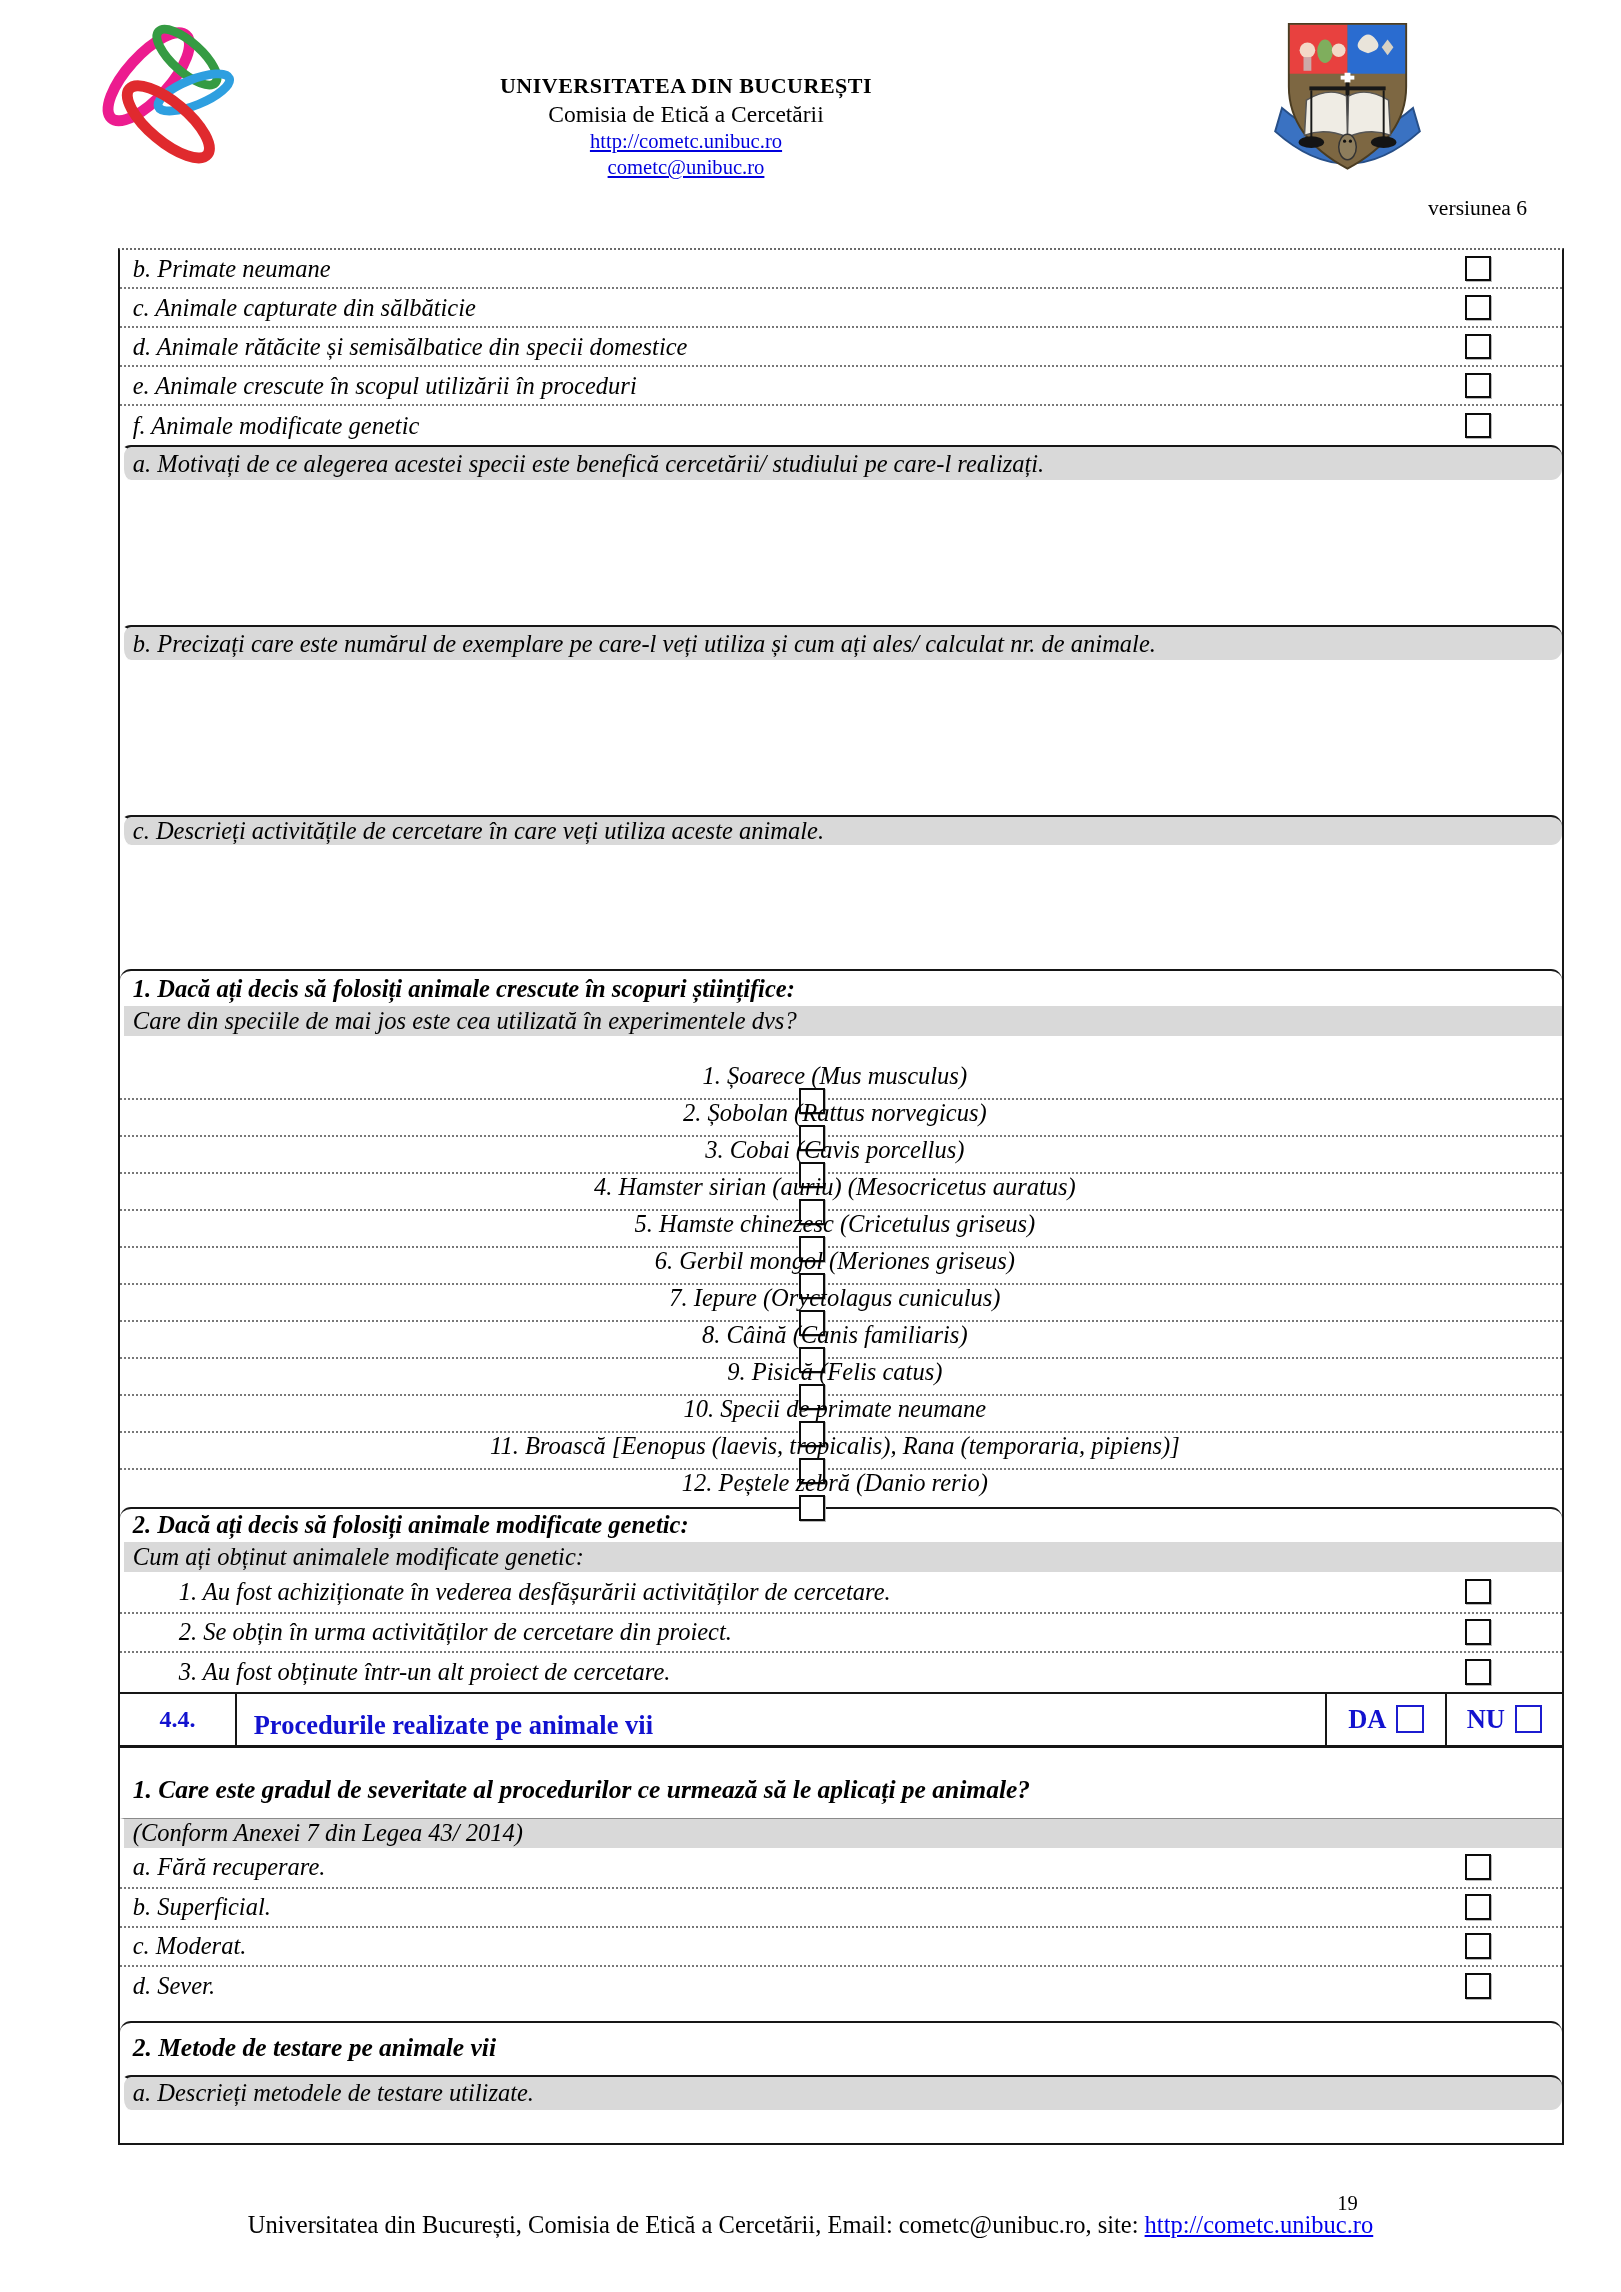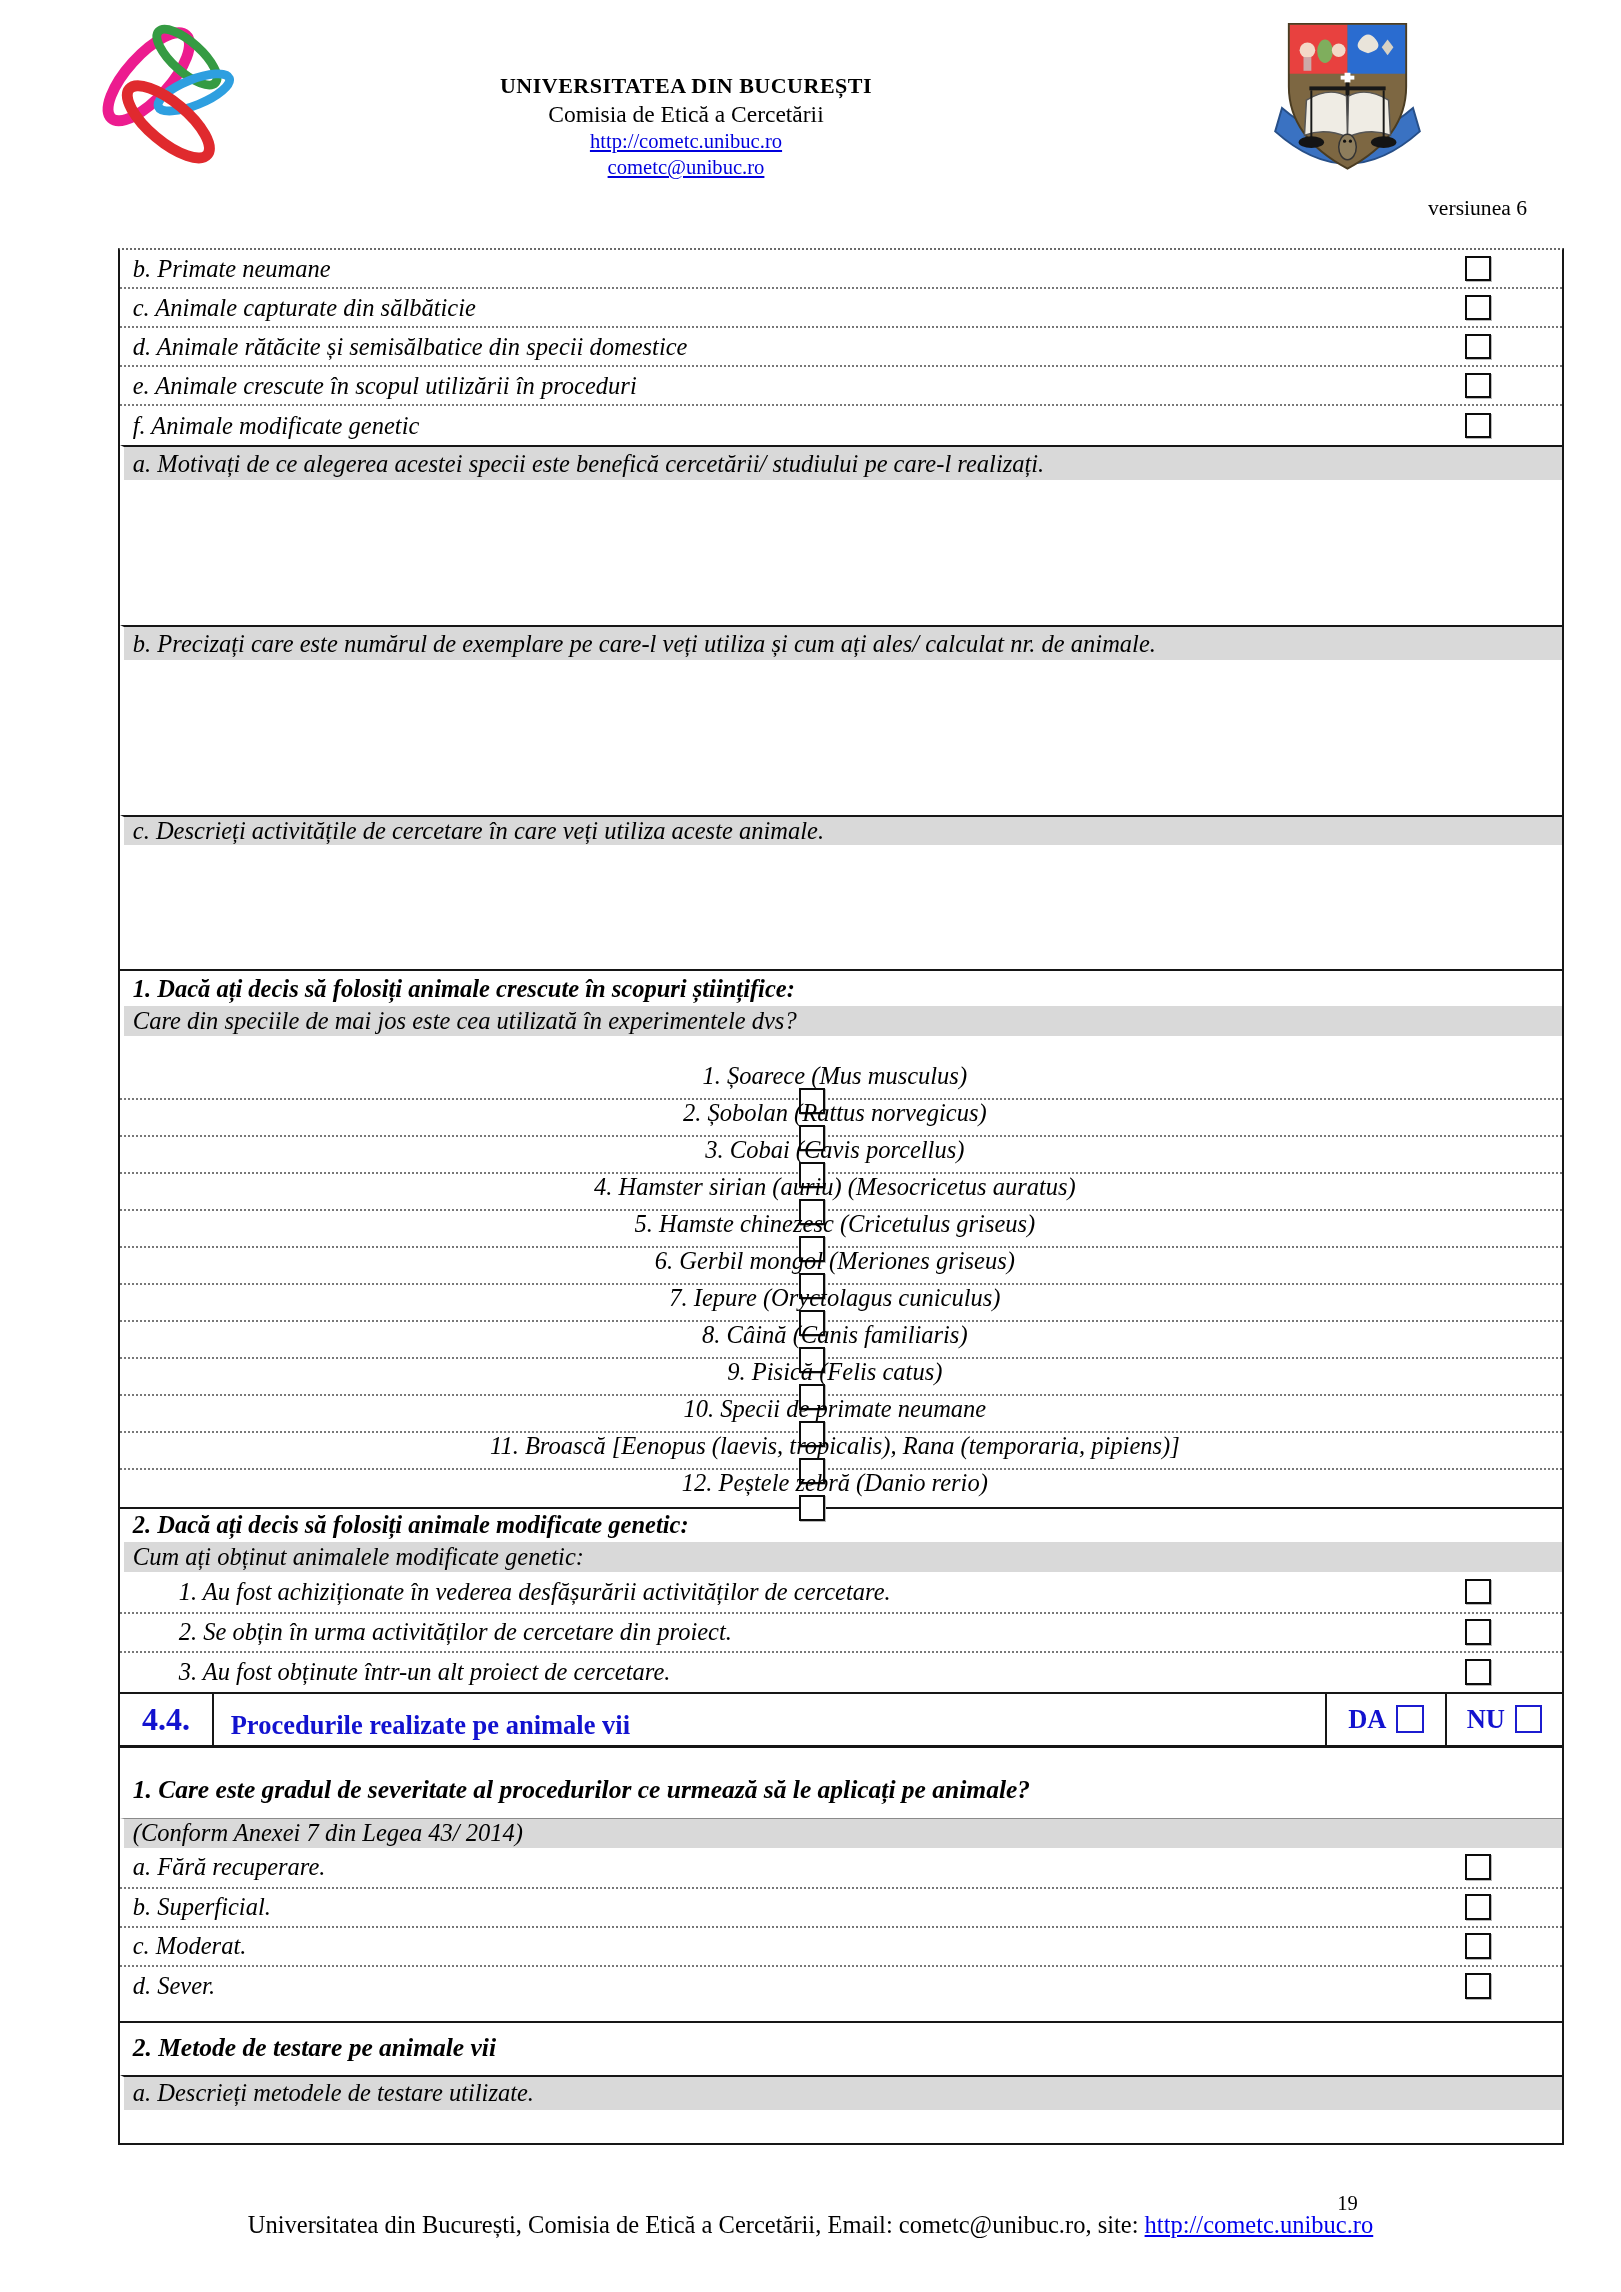--- a/index.html
+++ b/index.html
@@ -32,37 +32,37 @@
   .lbl{flex:1;font-style:italic;font-size:24.5px;line-height:1.05;}
   .r40{height:39px;}
   .r38{height:37px;flex-direction:column;}
   .indent .lbl{padding-left:46px;}
   .cb{flex:none;width:21.6px;height:21.6px;border:2.9px solid #0c0c0c;background:#fff;
       box-shadow:1px 1px 0 #b9b9b9;}
   .grayrow{background:#D9D9D9;border-bottom:none;border-left:4.9px solid #fff;
            padding-left:8.8px;}
   .gh{height:35px;}
   .gh-s{height:30px;}
-  .thicktop{border-top:2.9px solid #161616;}
+  .thicktop{border-top:2.9px solid #161616;border-radius:11px;}
   .thintop{border-top:1px solid #8a8a8a;}
   .nob{border-bottom:none;}
   .boldrow .lbl{font-weight:bold;}
   .answer-box{box-sizing:border-box;border-bottom:none;background:#fff;}
   .bx148{height:145px;}
   .bx158{height:155px;}
   .bx127{height:124px;}
   .bx34{height:33px;}
   .gap27{height:26.5px;border-bottom:none;}
   .bigtitle{height:55px;border-bottom:none;margin-top:15px;}
   .bigtitle .lbl{font-weight:bold;font-size:25.5px;}
   
   .s44{display:flex;height:56px;border-top:2.9px solid #161616;border-bottom:3.9px solid #161616;
        box-sizing:border-box;color:#1212cf;font-weight:bold;}
-  .s44 .c-num{flex:none;width:94px;display:flex;align-items:center;justify-content:center;
-              font-size:32px;border-right:2.5px solid #161616;box-sizing:border-box;}
+  .s44 .c-num{flex:none;width:117px;display:flex;align-items:center;justify-content:center;
+              font-size:24px;border-right:2.5px solid #161616;box-sizing:border-box;}
   .s44 .c-title{flex:1;display:flex;align-items:center;padding-left:16.7px;font-size:26.5px;
                 box-sizing:border-box;margin-top:13px;}
   .s44 .c-da{flex:none;width:118px;border-left:2.5px solid #161616;}
   .s44 .c-nu{flex:none;width:115px;border-left:2.5px solid #161616;}
   .yn{display:flex;align-items:center;justify-content:center;gap:9.8px;height:100%;
       font-size:26.5px;box-sizing:border-box;}
   .cb-blue{width:23.5px;height:23.5px;border:2.9px solid #1c1cd0;background:#fff;}
   
   .pagenum{position:absolute;left:1274px;top:2192px;width:147px;text-align:center;font-size:20.6px;}
   .footer{position:absolute;left:0;top:2211px;width:1621px;text-align:center;font-size:24.5px;}

